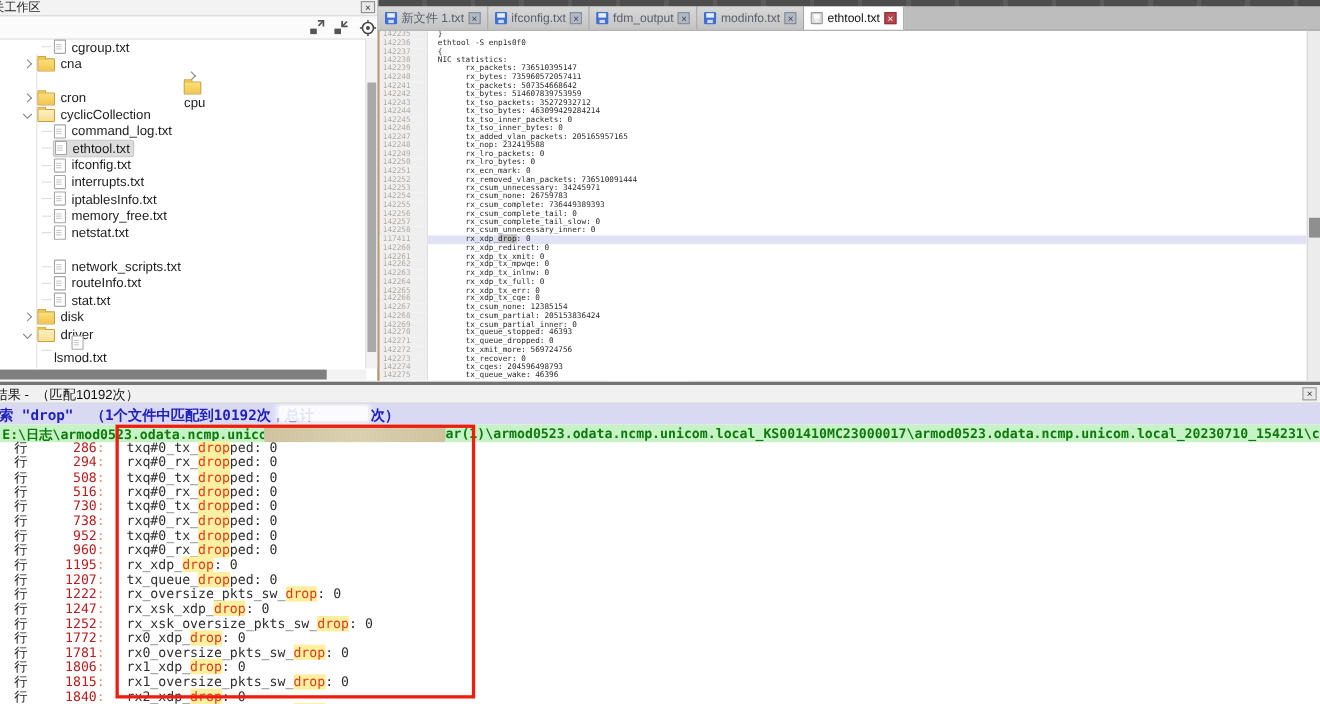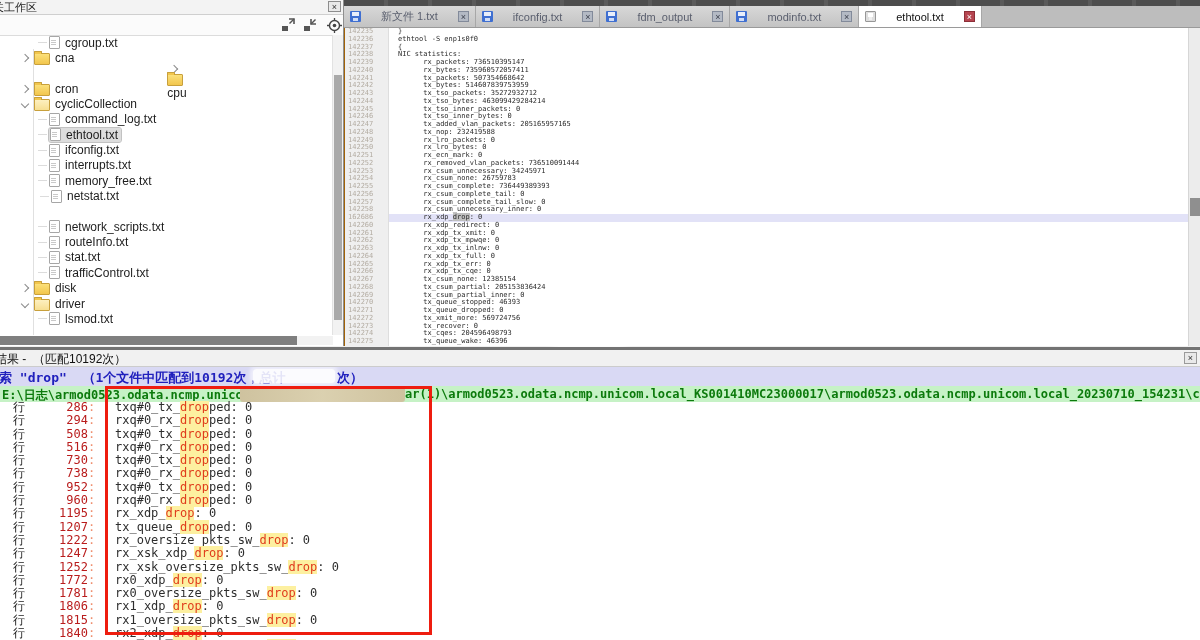--- a/index.html
+++ b/index.html
@@ -31,21 +31,21 @@
   .guide{position:absolute;width:1px;background:#e0e0e0;}
   .ws-vscroll{position:absolute;right:0;top:35px;bottom:11px;width:10px;background:#f2f2f2;border-left:1px solid #e2e2e2;}
   .ws-vthumb{position:absolute;left:1px;top:40px;width:8px;height:245px;background:#a9a9a9;}
   .ws-hscroll{position:absolute;left:0;right:10px;bottom:1px;height:9px;background:#f2f2f2;}
   .ws-hthumb{position:absolute;left:0;top:0;width:297px;height:9px;background:#7f7f7f;}
   
   .top-strip{position:absolute;left:344px;top:0;width:856px;height:6px;
              background:repeating-linear-gradient(90deg,#4d4d4d 0 40px,#5a5a5a 40px 44px);}
   .tabbar{position:absolute;left:344px;top:6px;width:856px;height:22px;background:#bdbdbd;border-bottom:1px solid #9a9a9a;
           display:flex;box-sizing:border-box;}
-  .tab{display:flex;align-items:center;gap:20px;padding:0 6px;font-size:11px;color:#5a5f6e;
+  .tab{display:flex;align-items:center;gap:4px;padding:0 6px;font-size:11px;color:#5a5f6e;
        background:linear-gradient(#d8d8d8,#c3c3c3);border-right:1px solid #a7a7a7;cursor:default;justify-content:center;}
   .tab.active{background:#fff;color:#111;}
   .tab-save{width:11px;height:11px;background:#3f6fd1;border-radius:1px;position:relative;flex:none;}
   .tab-save::before{content:"";position:absolute;left:2px;top:1px;right:2px;height:4px;background:#e8eefb;}
   .tab-save::after{content:"";position:absolute;left:3px;bottom:1px;right:3px;height:3px;background:#cfdcf6;}
   .tab-save.saved{background:#dedede;border:1px solid #979797;width:9px;height:9px;}
   .tab-save.saved::before{background:#fff;}
   .tab-save.saved::after{background:#efefef;}
   .tab-close{width:11px;height:11px;font-size:9px;line-height:11px;text-align:center;background:#b3b9c4;
              color:#3a3f4c;border:1px solid #828a9a;box-sizing:border-box;flex:none;}
@@ -174,24 +174,31 @@
         <span class="dash"></span>
         <span style="display: flex; align-items: center;">
           <span class="ficon"></span>
           <span>interrupts.txt</span>
         </span>
       </div>
       <div class="trow" style="padding-left: 38px;">
         <span class="dash"></span>
         <span style="display: flex; align-items: center;">
           <span class="ficon"></span>
+          <span>iptablesInfo.txt</span>
+        </span>
+      </div>
+      <div class="trow" style="padding-left: 38px;">
+        <span class="dash"></span>
+        <span style="display: flex; align-items: center;">
+          <span class="ficon"></span>
           <span>memory_free.txt</span>
         </span>
       </div>
-      <div class="trow" style="padding-left: 28px; margin-left: 12px;">
+      <div class="trow" style="padding-left: 38px;">
         <span class="dash"></span>
         <span style="display: flex; align-items: center;">
           <span class="ficon"></span>
           <span>netstat.txt</span>
         </span>
       </div>
       <div class="trow" style="padding-left: 38px;"></div>
       <div class="trow" style="padding-left: 38px;">
         <span class="dash"></span>
         <span style="display: flex; align-items: center;">
@@ -204,42 +211,35 @@
         <span style="display: flex; align-items: center;">
           <span class="ficon"></span>
           <span>routeInfo.txt</span>
         </span>
       </div>
       <div class="trow" style="padding-left: 38px;">
         <span class="dash"></span>
         <span style="display: flex; align-items: center;">
           <span class="ficon"></span>
           <span>stat.txt</span>
-        </span>
-      </div>
-      <div class="trow" style="padding-left: 38px;">
-        <span class="dash"></span>
-        <span style="display: flex; align-items: center;">
-          <span class="ficon"></span>
-          <span>trafficControl.txt</span>
         </span>
       </div>
       <div class="trow" style="padding-left: 22px;">
         <span class="chev closed"></span>
         <span class="folder"></span>
         <span>disk</span>
       </div>
       <div class="trow" style="padding-left: 22px;">
         <span class="chev open"></span>
         <span class="folder open"></span>
         <span>driver</span>
       </div>
       <div class="trow" style="padding-left: 38px;">
         <span class="dash"></span>
-        <span style="display: flex; align-items: center;">
+        <span style="display: flex; align-items: center; flex-direction: column;">
           <span class="ficon"></span>
           <span>lsmod.txt</span>
         </span>
       </div>
     </div>
   <div class="ws-vscroll">
       <div class="ws-vthumb"></div>
     </div>
   <div class="ws-hscroll">
       <div class="ws-hthumb"></div>
@@ -292,21 +292,21 @@
     <div class="ed-line"><span class="ed-num">142249</span><span class="ed-text">      rx_lro_packets: 0</span></div>
     <div class="ed-line"><span class="ed-num">142250</span><span class="ed-text">      rx_lro_bytes: 0</span></div>
     <div class="ed-line"><span class="ed-num">142251</span><span class="ed-text">      rx_ecn_mark: 0</span></div>
     <div class="ed-line"><span class="ed-num">142252</span><span class="ed-text">      rx_removed_vlan_packets: 736510091444</span></div>
     <div class="ed-line"><span class="ed-num">142253</span><span class="ed-text">      rx_csum_unnecessary: 34245971</span></div>
     <div class="ed-line"><span class="ed-num">142254</span><span class="ed-text">      rx_csum_none: 26759783</span></div>
     <div class="ed-line"><span class="ed-num">142255</span><span class="ed-text">      rx_csum_complete: 736449389393</span></div>
     <div class="ed-line"><span class="ed-num">142256</span><span class="ed-text">      rx_csum_complete_tail: 0</span></div>
     <div class="ed-line"><span class="ed-num">142257</span><span class="ed-text">      rx_csum_complete_tail_slow: 0</span></div>
     <div class="ed-line"><span class="ed-num">142258</span><span class="ed-text">      rx_csum_unnecessary_inner: 0</span></div>
-    <div class="ed-line current"><span class="ed-num">162686</span><span class="ed-text"><span>      rx_xdp_</span><span class="sel-gray">drop</span><span>: 0</span></span></div>
+    <div class="ed-line current"><span class="ed-num">117411</span><span class="ed-text"><span>      rx_xdp_</span><span class="sel-gray">drop</span><span>: 0</span></span></div>
     <div class="ed-line"><span class="ed-num">142260</span><span class="ed-text">      rx_xdp_redirect: 0</span></div>
     <div class="ed-line"><span class="ed-num">142261</span><span class="ed-text">      rx_xdp_tx_xmit: 0</span></div>
     <div class="ed-line"><span class="ed-num">142262</span><span class="ed-text">      rx_xdp_tx_mpwqe: 0</span></div>
     <div class="ed-line"><span class="ed-num">142263</span><span class="ed-text">      rx_xdp_tx_inlnw: 0</span></div>
     <div class="ed-line"><span class="ed-num">142264</span><span class="ed-text">      rx_xdp_tx_full: 0</span></div>
     <div class="ed-line"><span class="ed-num">142265</span><span class="ed-text">      rx_xdp_tx_err: 0</span></div>
     <div class="ed-line"><span class="ed-num">142266</span><span class="ed-text">      rx_xdp_tx_cqe: 0</span></div>
     <div class="ed-line"><span class="ed-num">142267</span><span class="ed-text">      tx_csum_none: 12385154</span></div>
     <div class="ed-line"><span class="ed-num">142268</span><span class="ed-text">      tx_csum_partial: 205153836424</span></div>
     <div class="ed-line"><span class="ed-num">142269</span><span class="ed-text">      tx_csum_partial_inner: 0</span></div>

